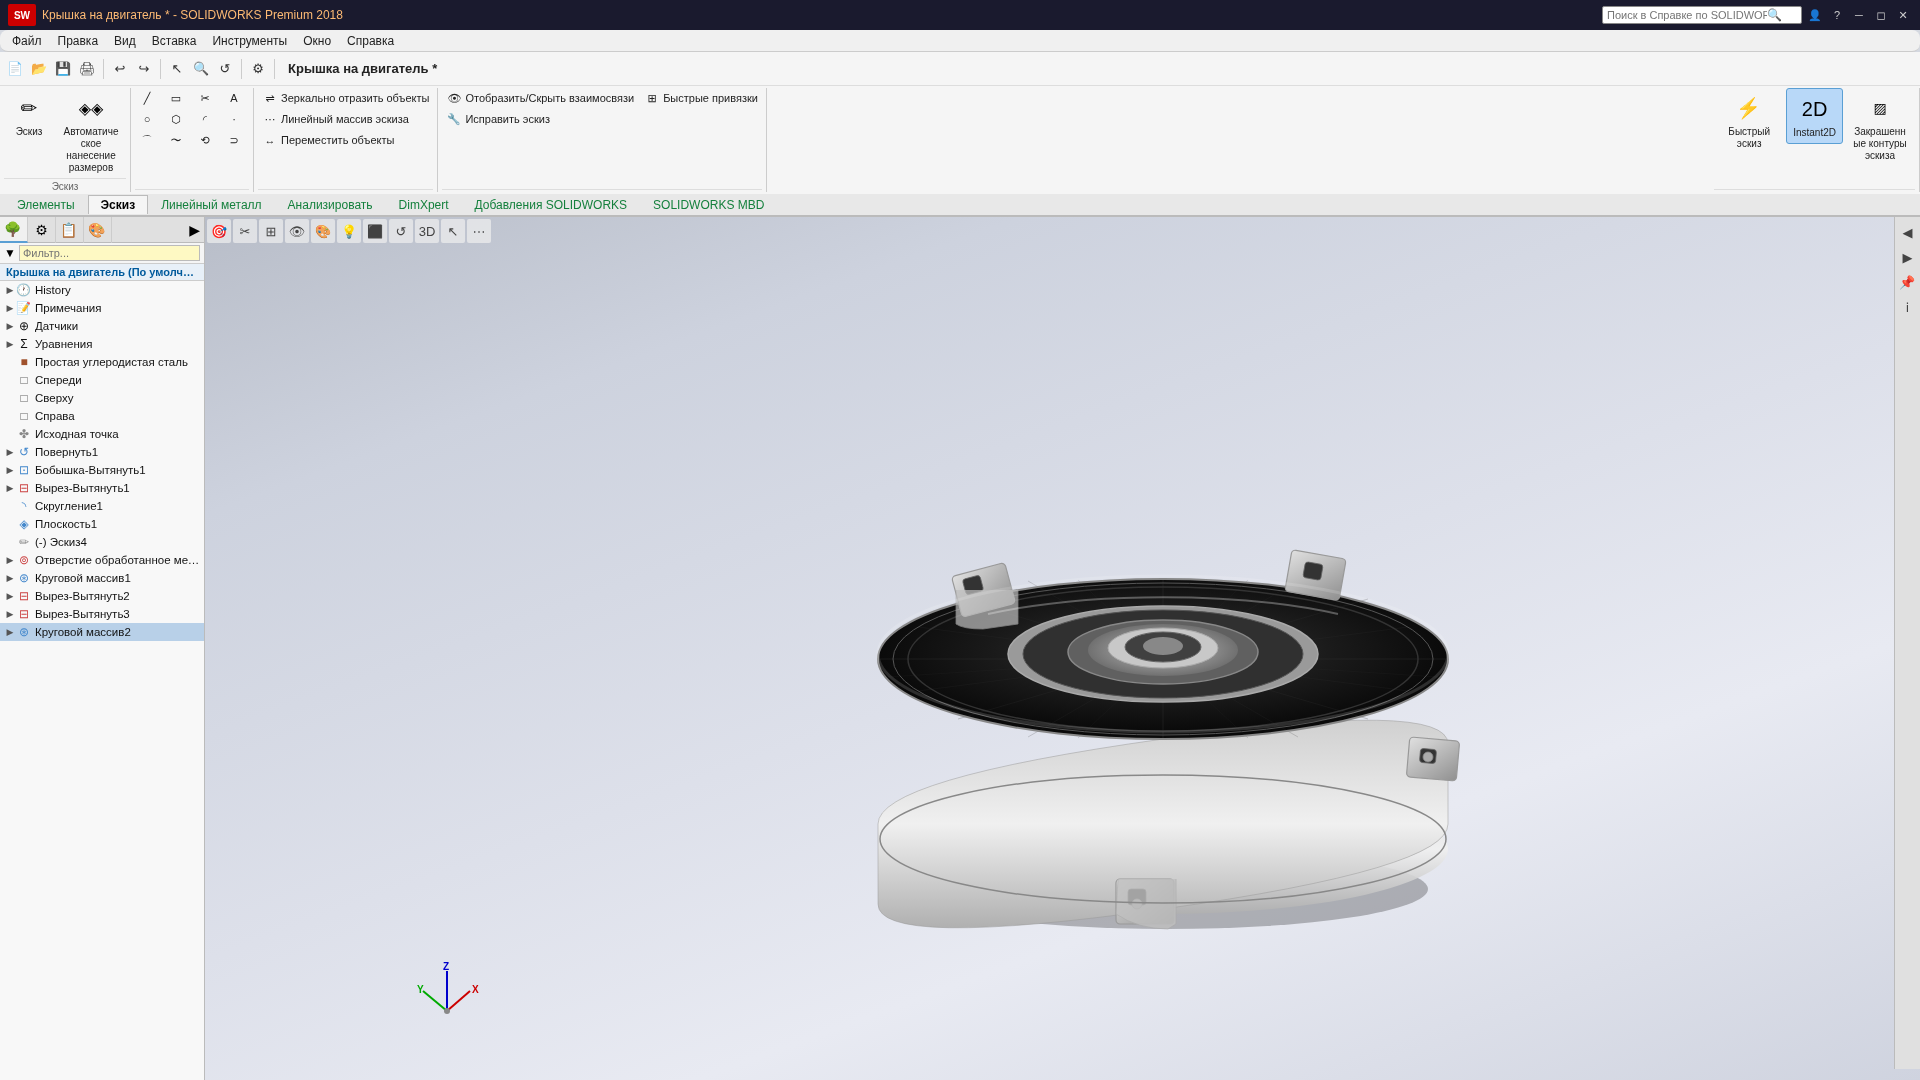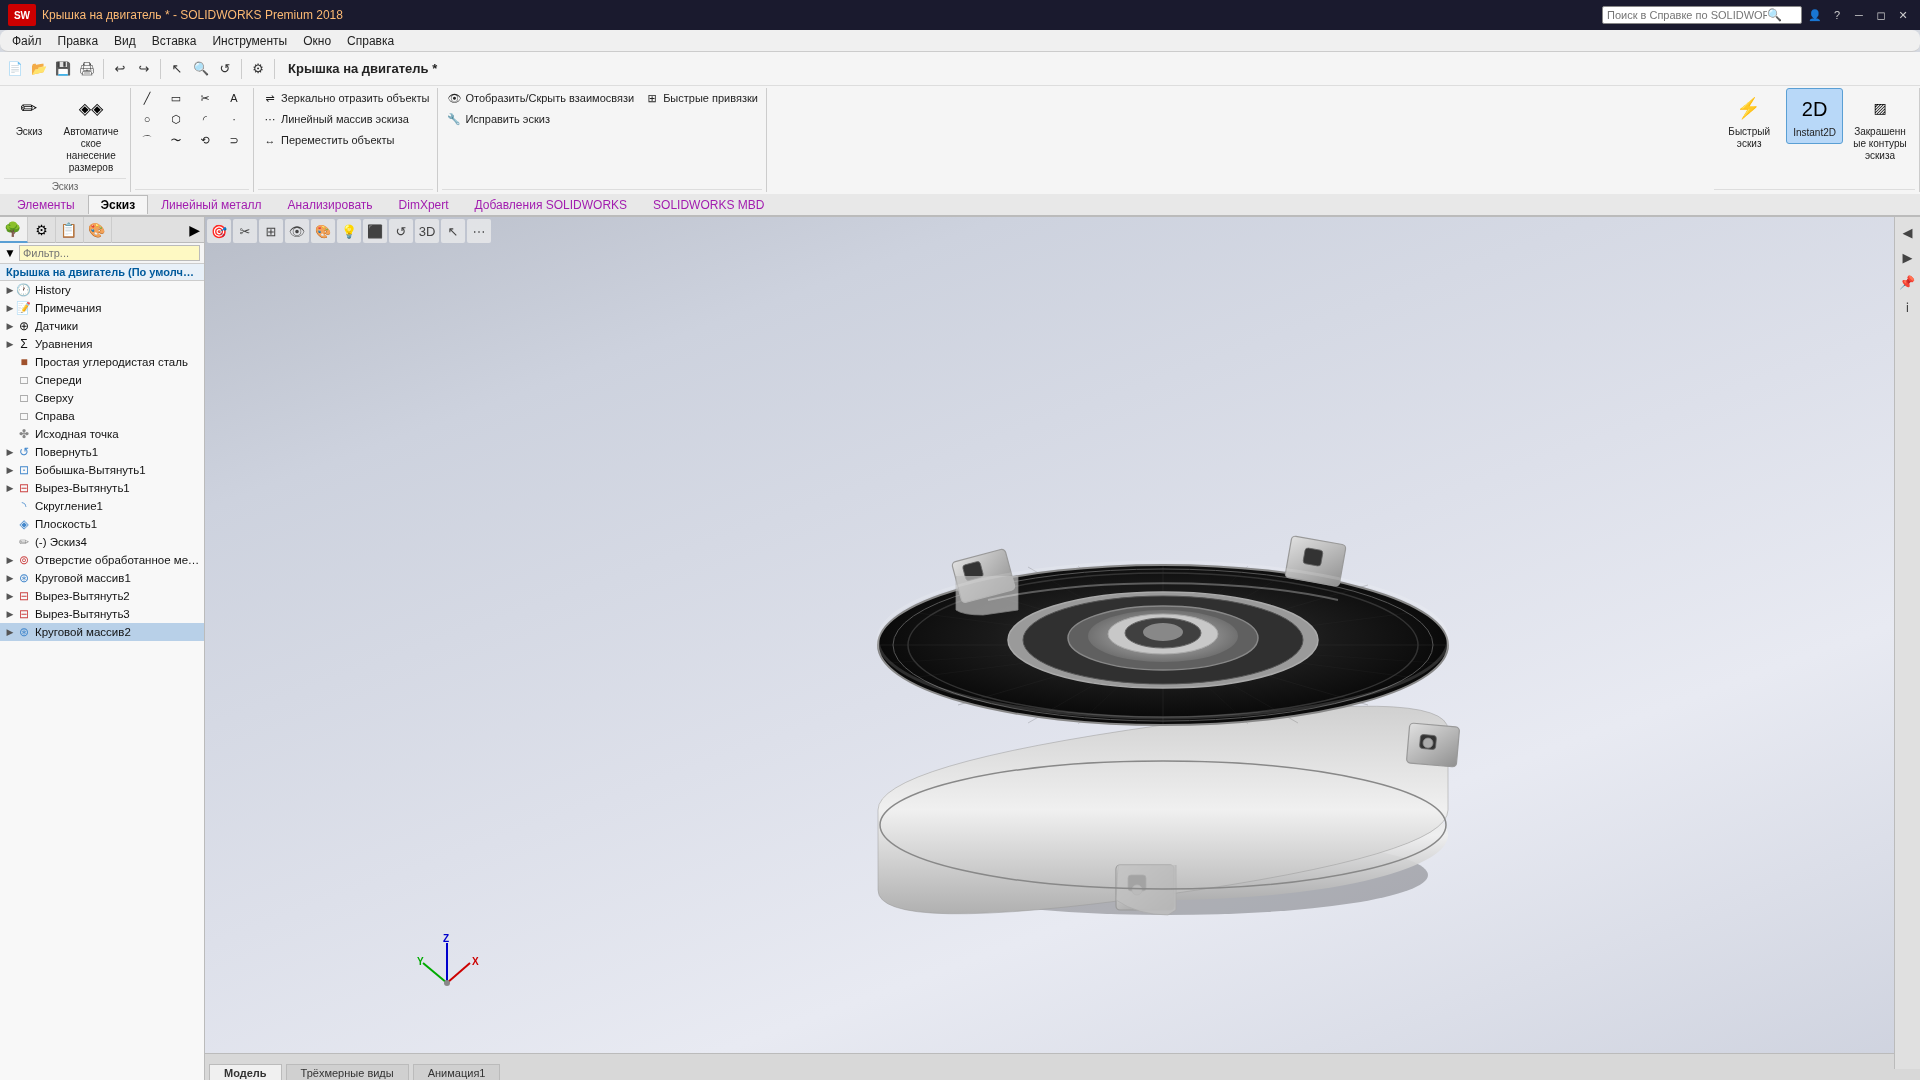--- a/index.html
+++ b/index.html
@@ -43,21 +43,21 @@
 
     
     #tab-bar {
       display: flex; align-items: center; background: #e8e8e8;
       border-bottom: 1px solid #bbb; padding: 0 4px;
       height: 22px;
     }
     .tab-item {
       padding: 2px 12px; font-size: 12px; cursor: pointer;
       border: 1px solid transparent; border-bottom: none;
-      color: #a21caf; background: transparent;
+      color: #15803d; background: transparent;
     }
     .tab-item.active { background: #f5f5f5; border-color: #bbb; color: #000; font-weight: 600; }
 
     
     #main-area {
       display: flex; width: 100%; flex: 1;
     }
 
     
     #sidebar {
@@ -694,21 +694,14 @@
           <line x1="32" y1="50" x2="8" y2="30" stroke="#00aa00" stroke-width="2"></line>
           <line x1="32" y1="50" x2="32" y2="10" stroke="#0000cc" stroke-width="2"></line>
           <text x="57" y="32" fill="#cc0000" font-size="10" font-weight="bold">X</text>
           <text x="2" y="32" fill="#00aa00" font-size="10" font-weight="bold">Y</text>
           <text x="28" y="9" fill="#0000cc" font-size="10" font-weight="bold">Z</text>
           <circle cx="32" cy="50" r="3" fill="#888"></circle>
         </svg>
       </div>
     </div>
 
-    <div style="height:28px; background:#d8d8d8; border-top:1px solid #bbb; display:flex; align-items:flex-end; padding:0 4px;">
-      <div id="bottom-tabs" style="display:flex; align-items:flex-end; gap:2px;">
-        <div class="bottom-tab active">Модель</div>
-        <div class="bottom-tab">Трёхмерные виды</div>
-        <div class="bottom-tab">Анимация1</div>
-      </div>
-    </div>
   </div>
 </div>
 
 </body></html>

